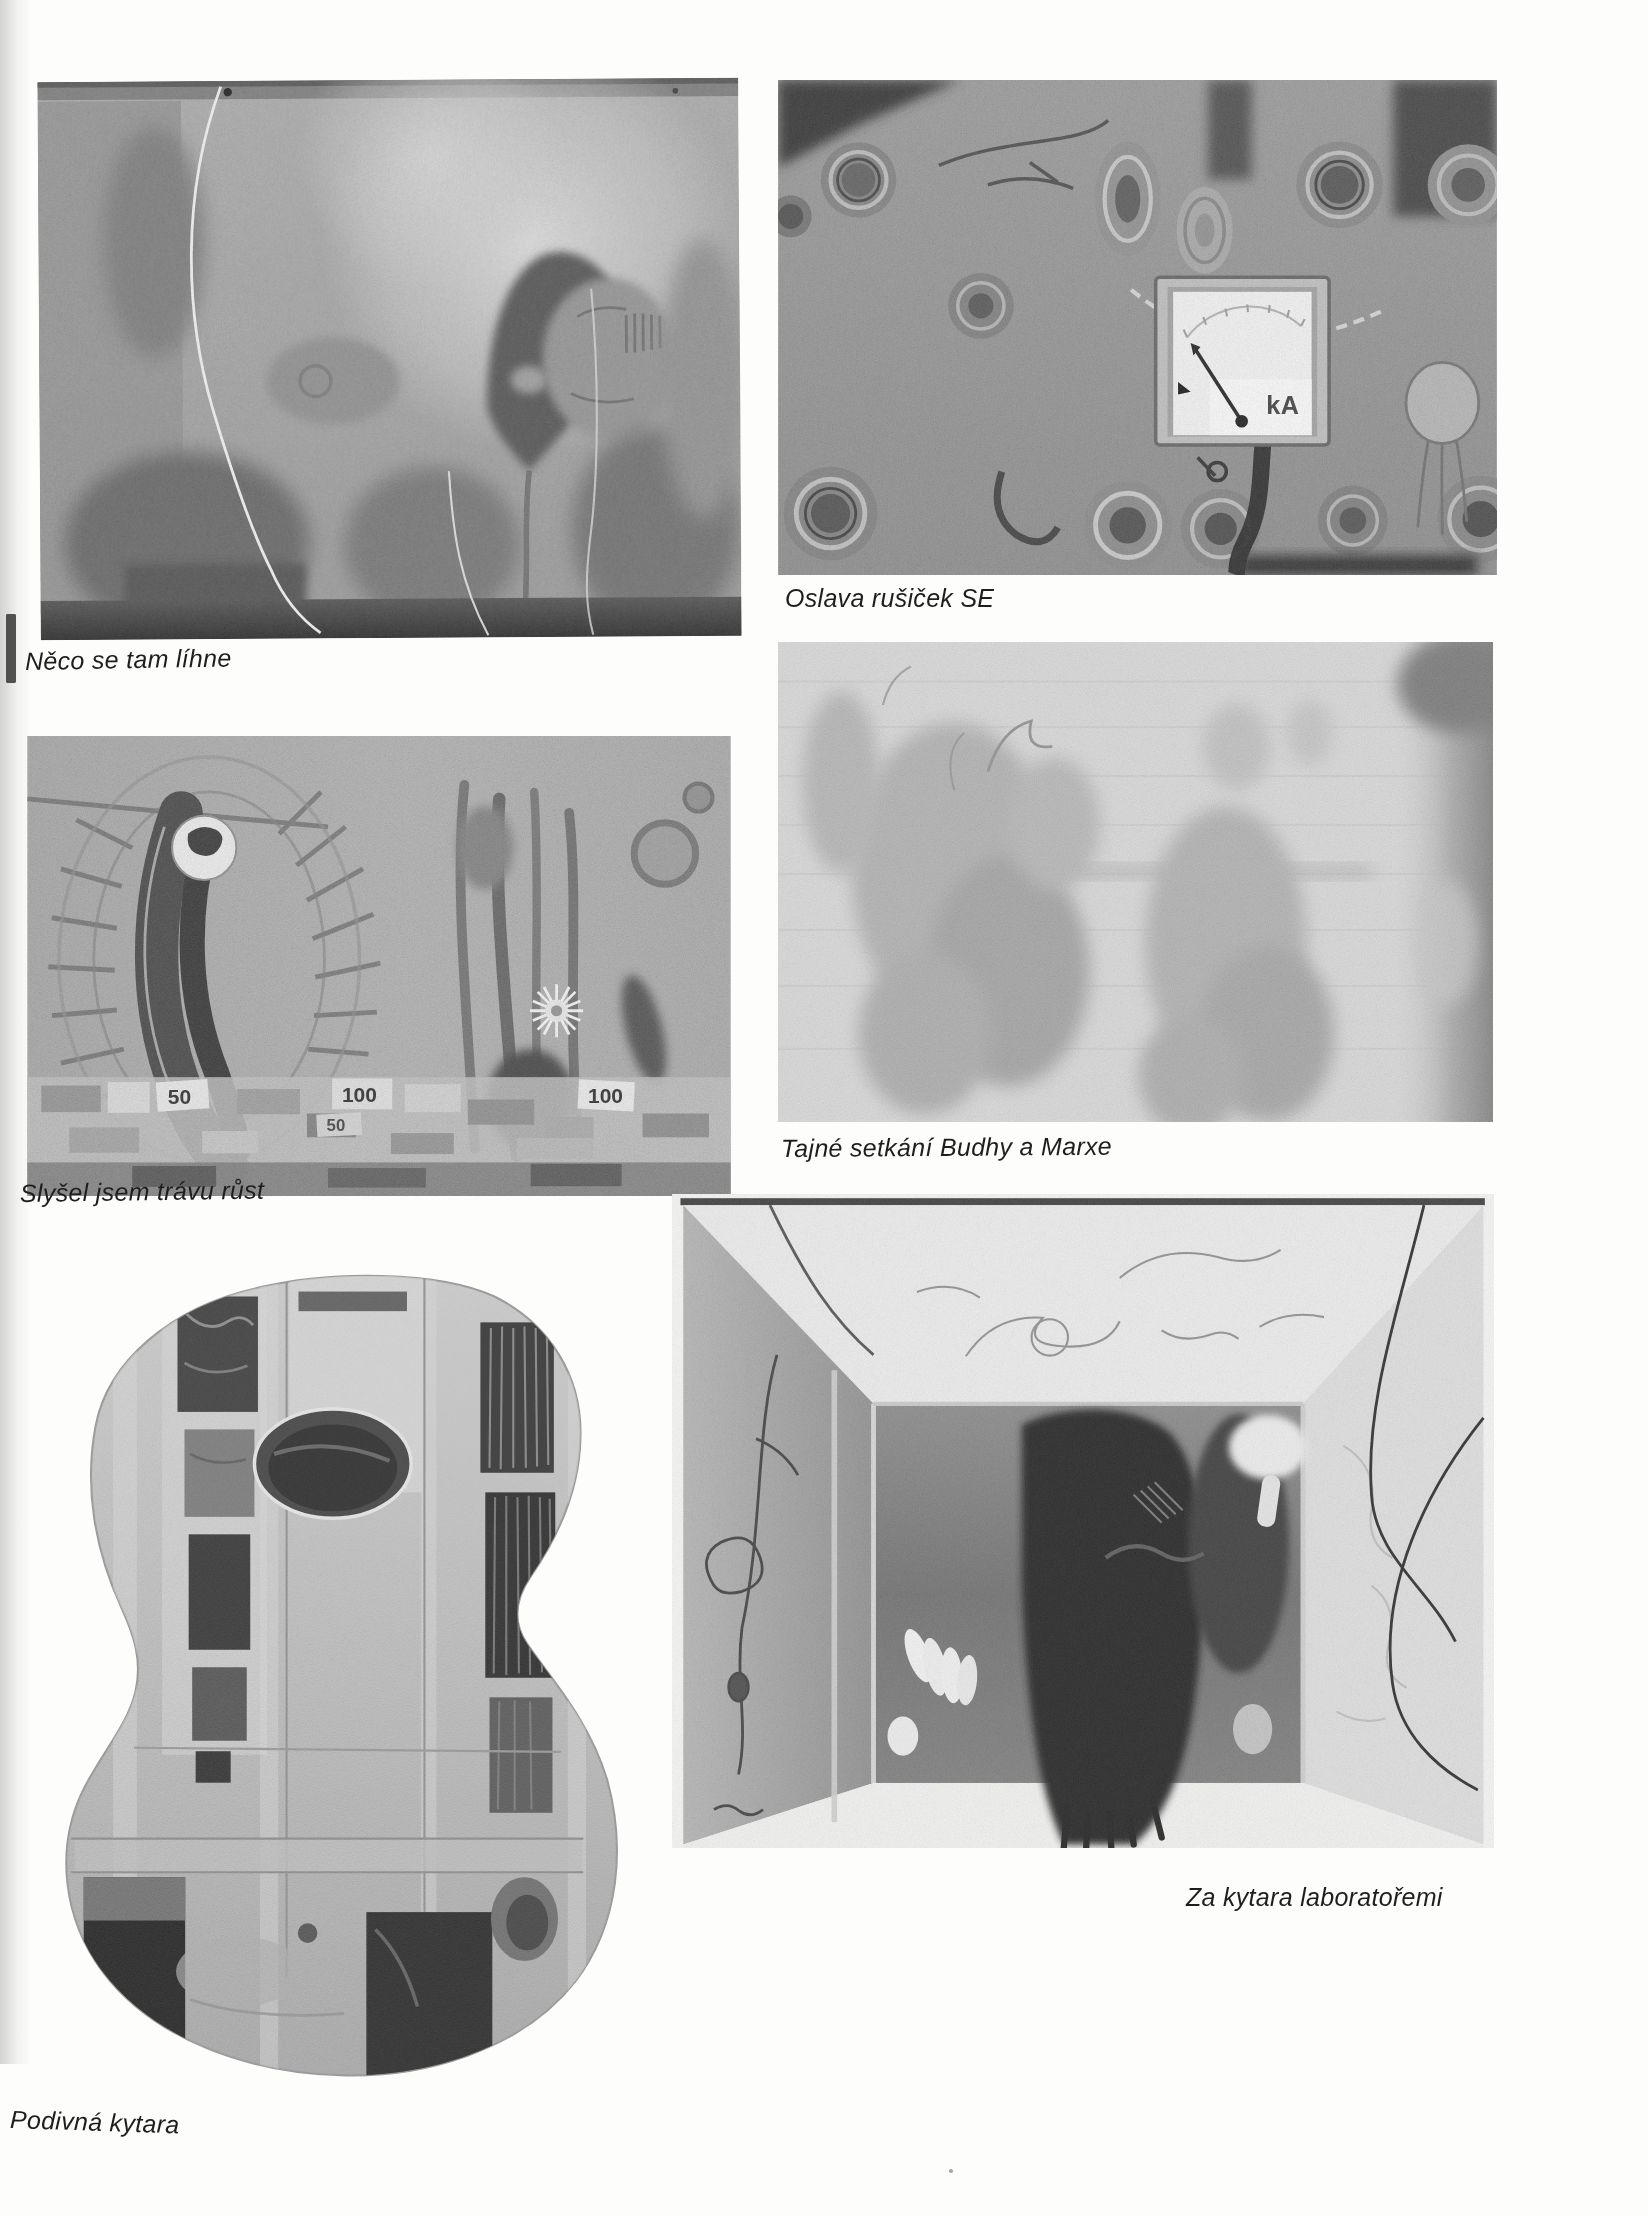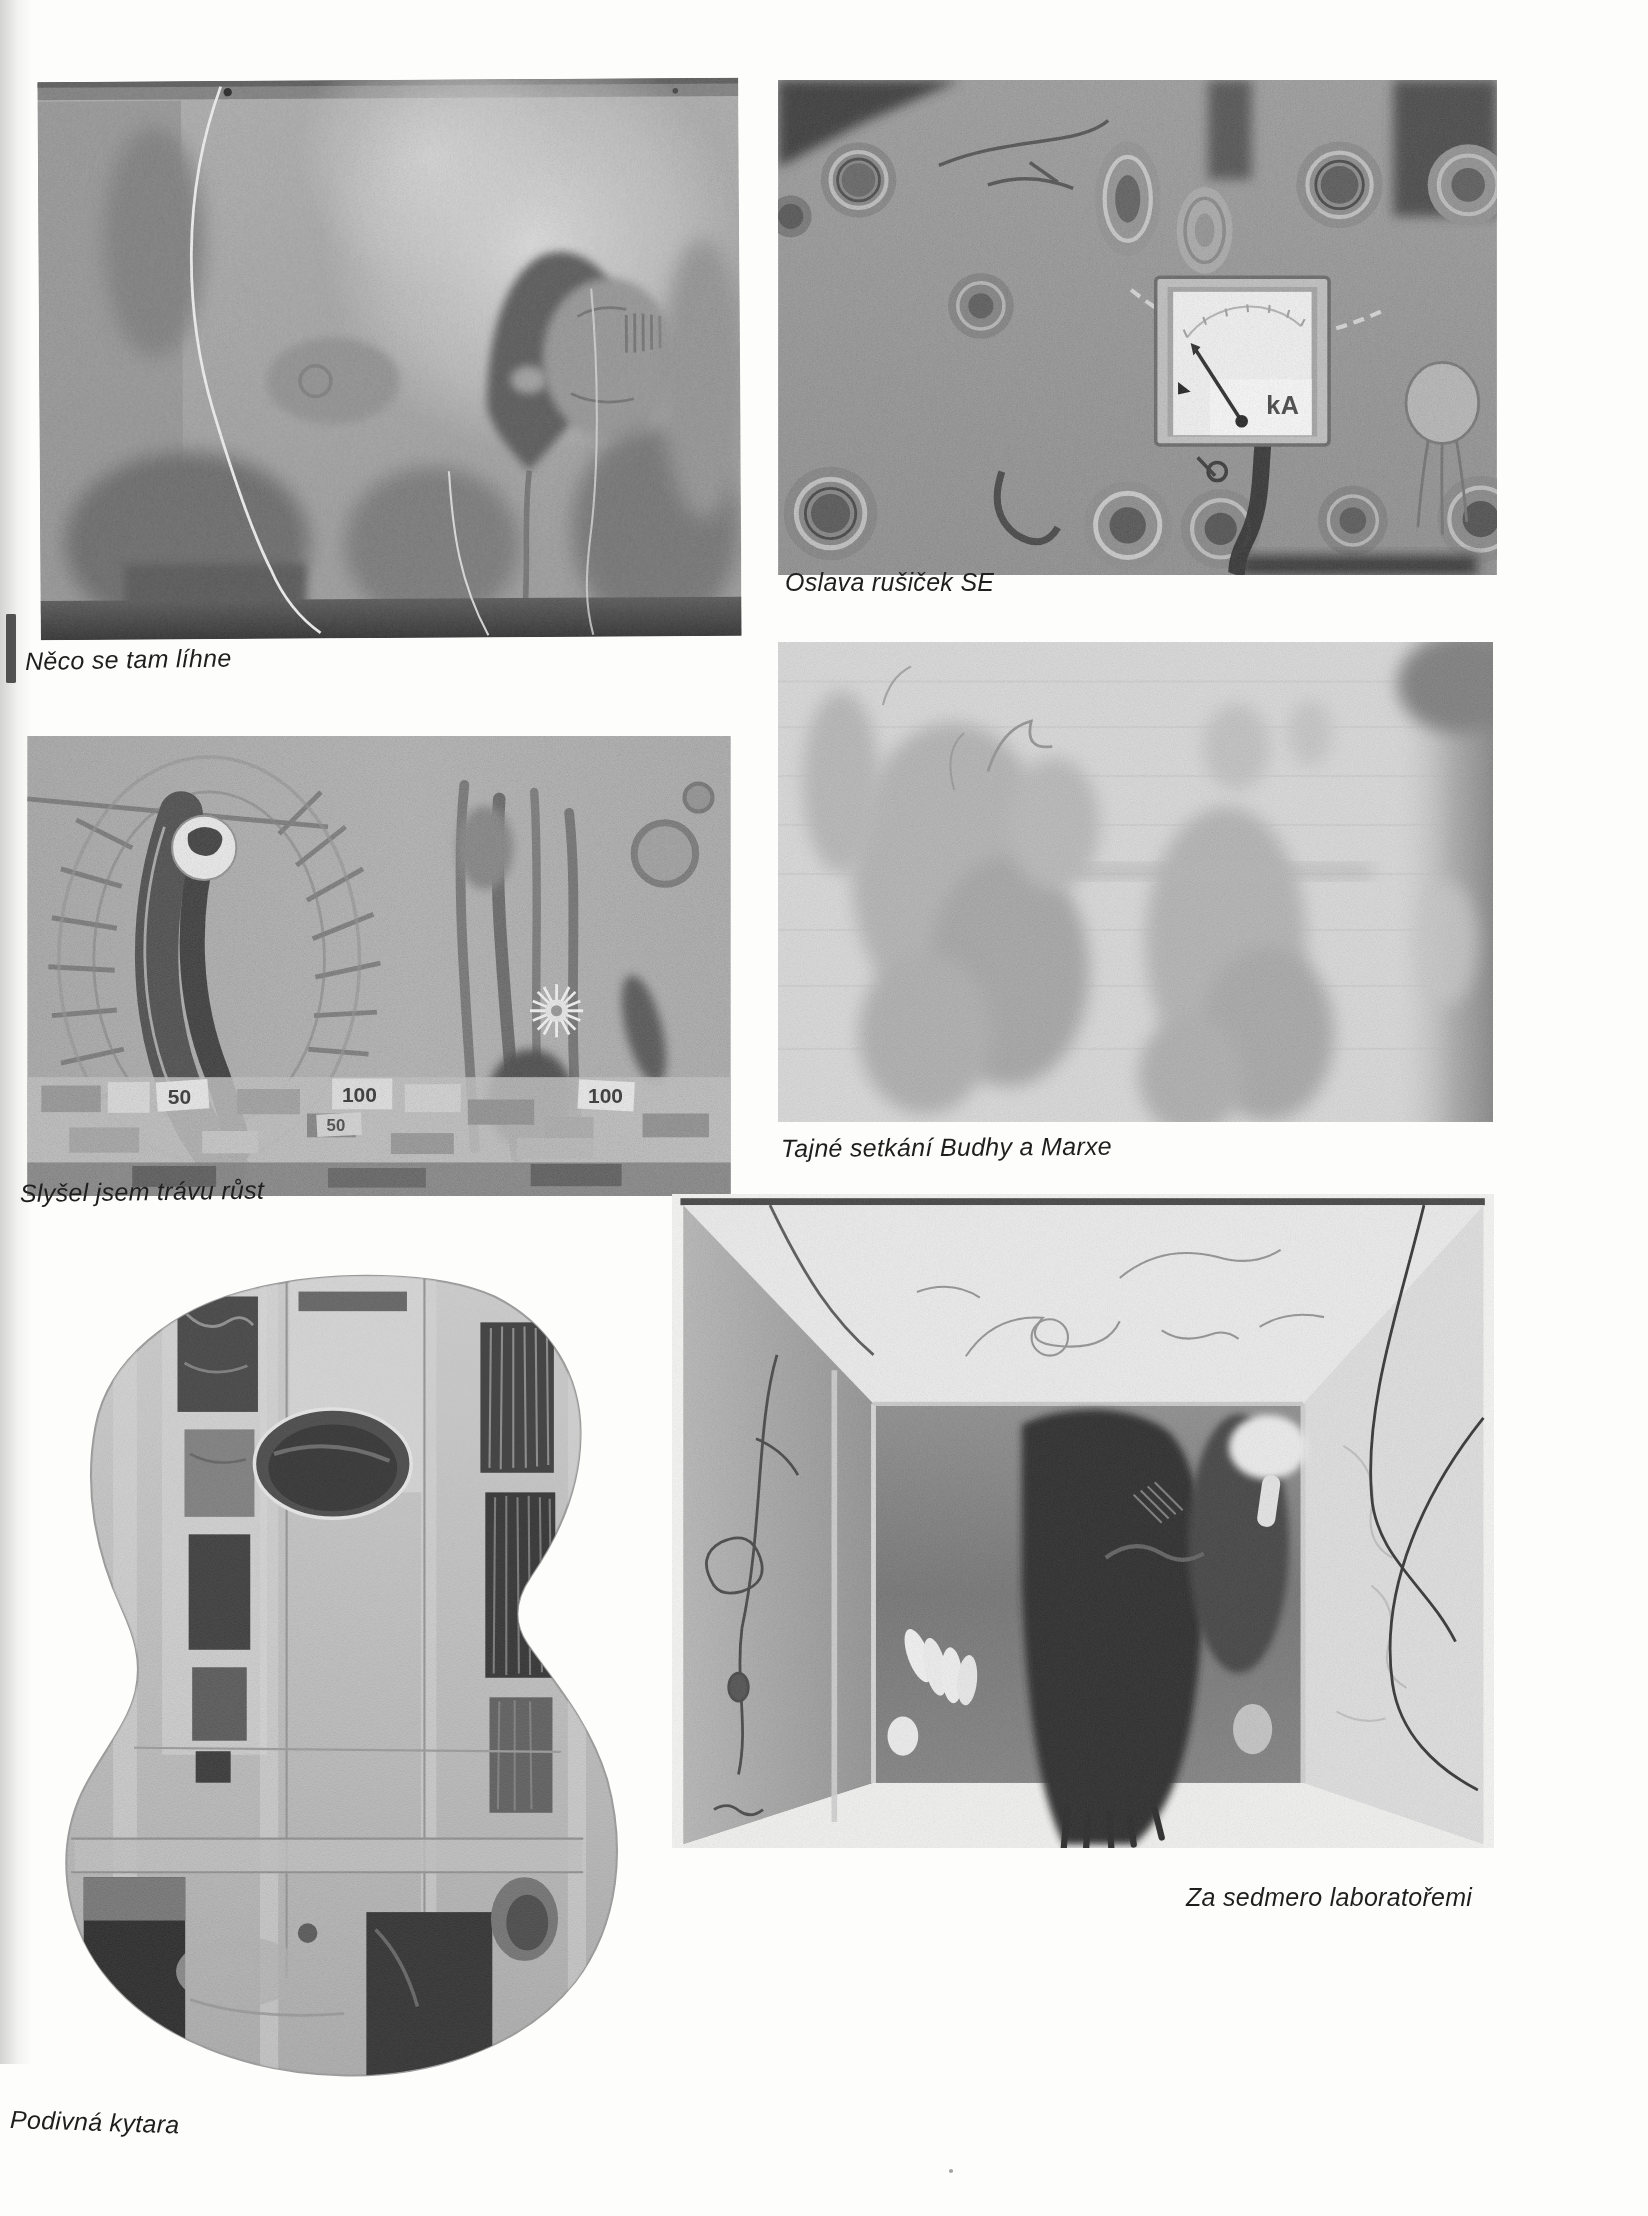--- a/index.html
+++ b/index.html
@@ -245,21 +245,21 @@
         <line x1="663" y1="488" x2="596" y2="384" stroke="#1c1c1c" stroke-width="5"></line>
         <polygon points="590,376 604,382 594,394" fill="#1c1c1c"></polygon>
         <circle cx="663" cy="488" r="9" fill="#151515"></circle>
         <polygon points="572,432 590,446 572,450" fill="#111111"></polygon>
         <text x="722" y="478" text-anchor="middle" class="meter-label">kA</text>
         <line x1="600" y1="540" x2="625" y2="566" stroke="#2e2e2e" stroke-width="5"></line>
       </g>
       <rect width="1028" height="708" filter="url(#n2)" opacity="0.18"></rect>
     </svg>
   </div>
-  <div class="caption" style="left:785px;top:568px;">Oslava rušiček SE</div>
+  <div class="caption" style="left:785px;top:584px;">Oslava rušiček SE</div>
 
   <div class="fig" style="left:26.6px;top:736px;">
     <svg width="704" height="460" viewBox="0 0 1006 658">
       <defs>
         <filter id="n3" x="0" y="0" width="100%" height="100%">
           <feTurbulence type="fractalNoise" baseFrequency="0.8" numOctaves="3" seed="4" stitchTiles="stitch"></feTurbulence>
           <feColorMatrix type="saturate" values="0"></feColorMatrix>
           <feComponentTransfer>
               <feFuncA type="linear" slope="0" intercept="1"></feFuncA>
             </feComponentTransfer>
@@ -507,21 +507,21 @@
         <ellipse cx="330" cy="775" rx="22" ry="28" fill="#ededed"></ellipse>
       </g>
       <g>
         <ellipse cx="852" cy="362" rx="56" ry="46" fill="#ececec" filter="url(#b6)"></ellipse>
         <rect x="840" y="402" width="26" height="74" rx="12" fill="#e4e4e4" transform="rotate(8 853 439)"></rect>
       </g>
       <ellipse cx="830" cy="765" rx="28" ry="36" fill="#cfcfcf" opacity="0.85"></ellipse>
       <rect width="1175" height="935" filter="url(#n6)" opacity="0.14"></rect>
     </svg>
   </div>
-  <div class="caption" style="left:1186px;top:1883px;">Za sedmero laboratořemi</div>
+  <div class="caption" style="left:1186px;top:1883px;">Za kytara laboratořemi</div>
 
   <div class="fig" style="left:29px;top:1258px;">
     <svg width="595" height="864" viewBox="0 0 850 1235">
       <defs>
         <filter id="n5" x="0" y="0" width="100%" height="100%">
           <feTurbulence type="fractalNoise" baseFrequency="0.7" numOctaves="3" seed="21" stitchTiles="stitch"></feTurbulence>
           <feColorMatrix type="saturate" values="0"></feColorMatrix>
           <feComponentTransfer>
               <feFuncA type="linear" slope="0" intercept="1"></feFuncA>
             </feComponentTransfer>

